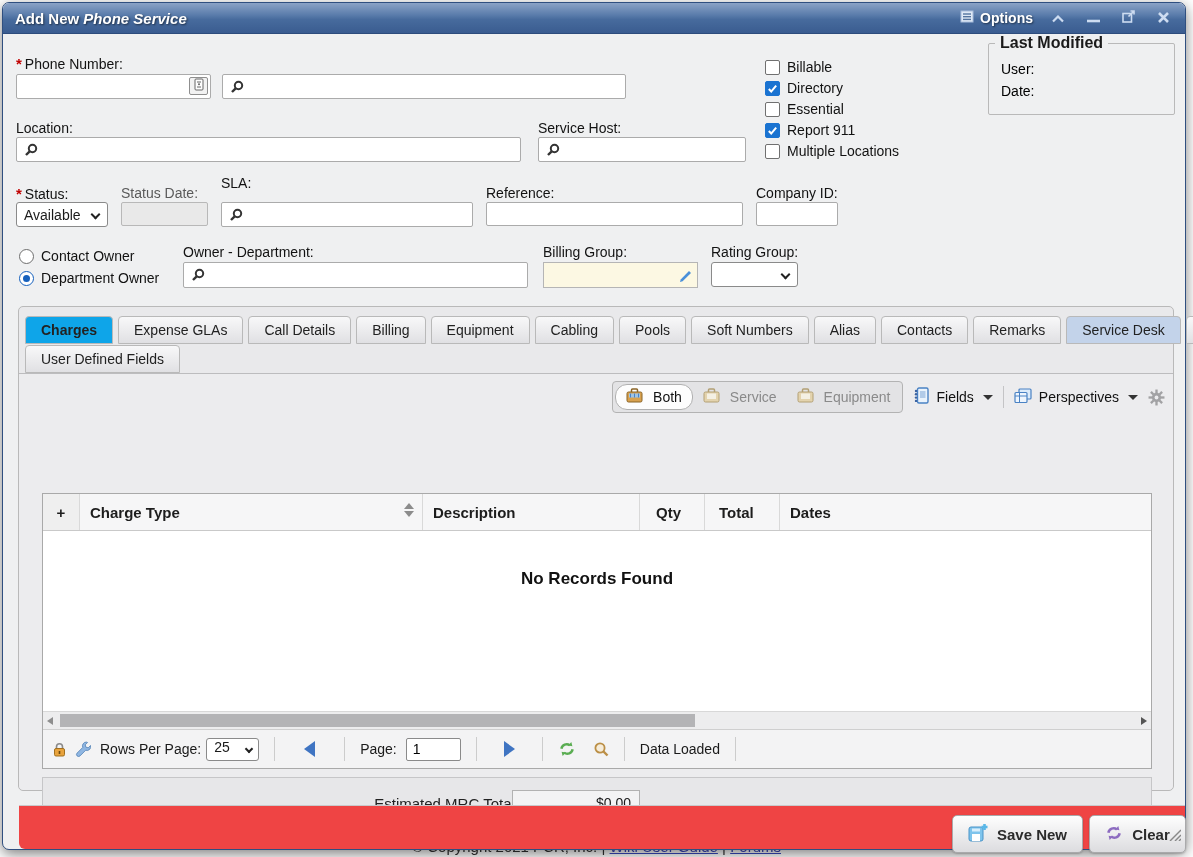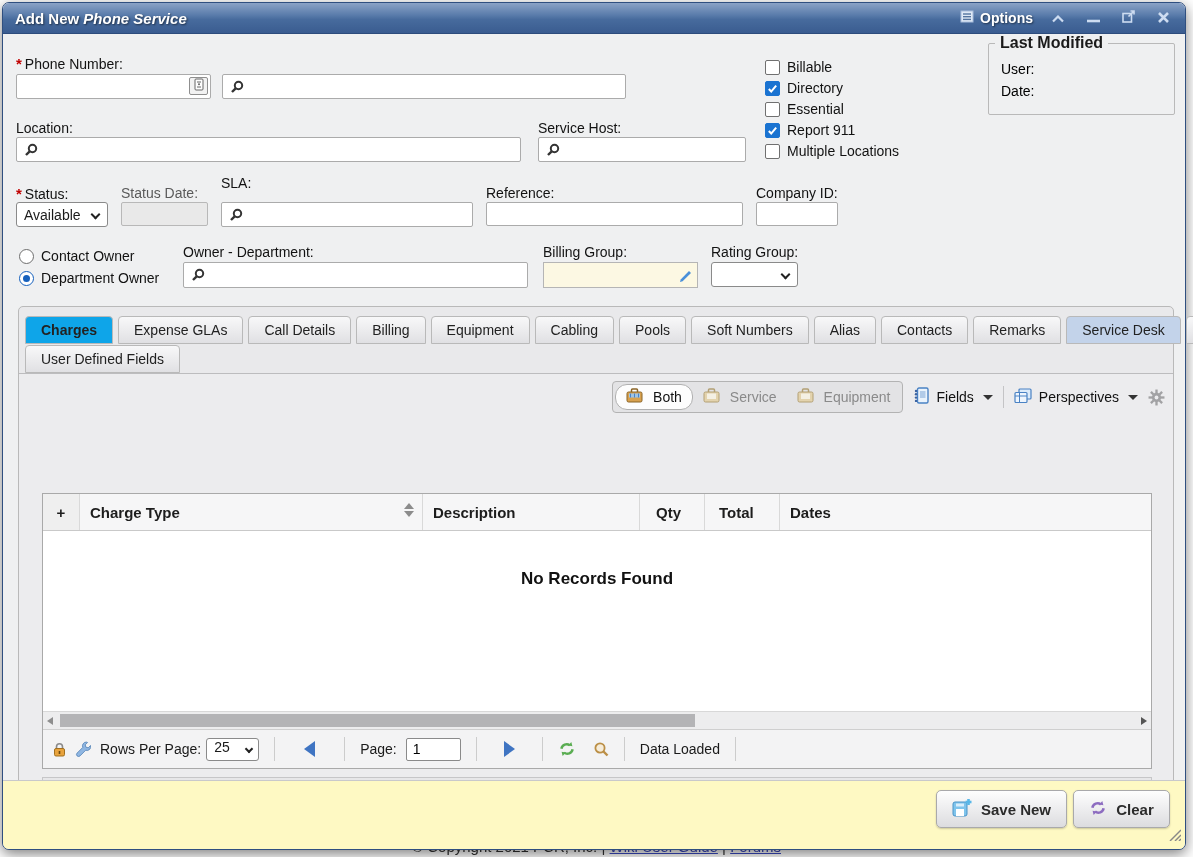--- a/index.html
+++ b/index.html
@@ -136,21 +136,21 @@
   .mrc-panel { position:absolute; left:23px; top:403px; width:1110px; height:58px;
     background:#e7e7e9; border:1px solid #c6c6c8; }
   .mrc-lbl { position:absolute; right:632px; top:17px; font-size:15px; color:#222; }
   .mrc-inp { position:absolute; left:469px; top:12px; width:128px; height:26px;
     background:#f3f3f4; border:1px solid #b2b2b2; font-size:14px;
     display:flex; align-items:center; justify-content:flex-end; padding:0 8px; }
   .partial-field { position:absolute; left:574px; bottom:0; width:400px; height:7px;
     background:#e2e2e4; border:1px solid #9c9c9c; border-bottom:none; }
 
   
-  .dlg-footer { position:absolute; left:0; right:0; bottom:0; height:69px; background:#fef9c3;
+  .dlg-footer { position:absolute; left:16px; right:0; bottom:0; height:44px; background:#ef4444;
     border-top:1px solid #c9c9cb; border-radius:0 0 6px 6px; }
   .foot-btn { position:absolute; top:9px; height:38px; border:1px solid #a9a9ab; border-radius:5px;
     background:linear-gradient(#fefefe,#dcdcdf); box-shadow:0 1px 2px rgba(0,0,0,.2);
     display:flex; align-items:center; justify-content:center; gap:9px;
     font-size:15px; font-weight:bold; color:#2b2b2b; cursor:pointer; }
   .resize-grip { position:absolute; right:4px; bottom:4px; }
 </style>
 </head>
 <body>
 

